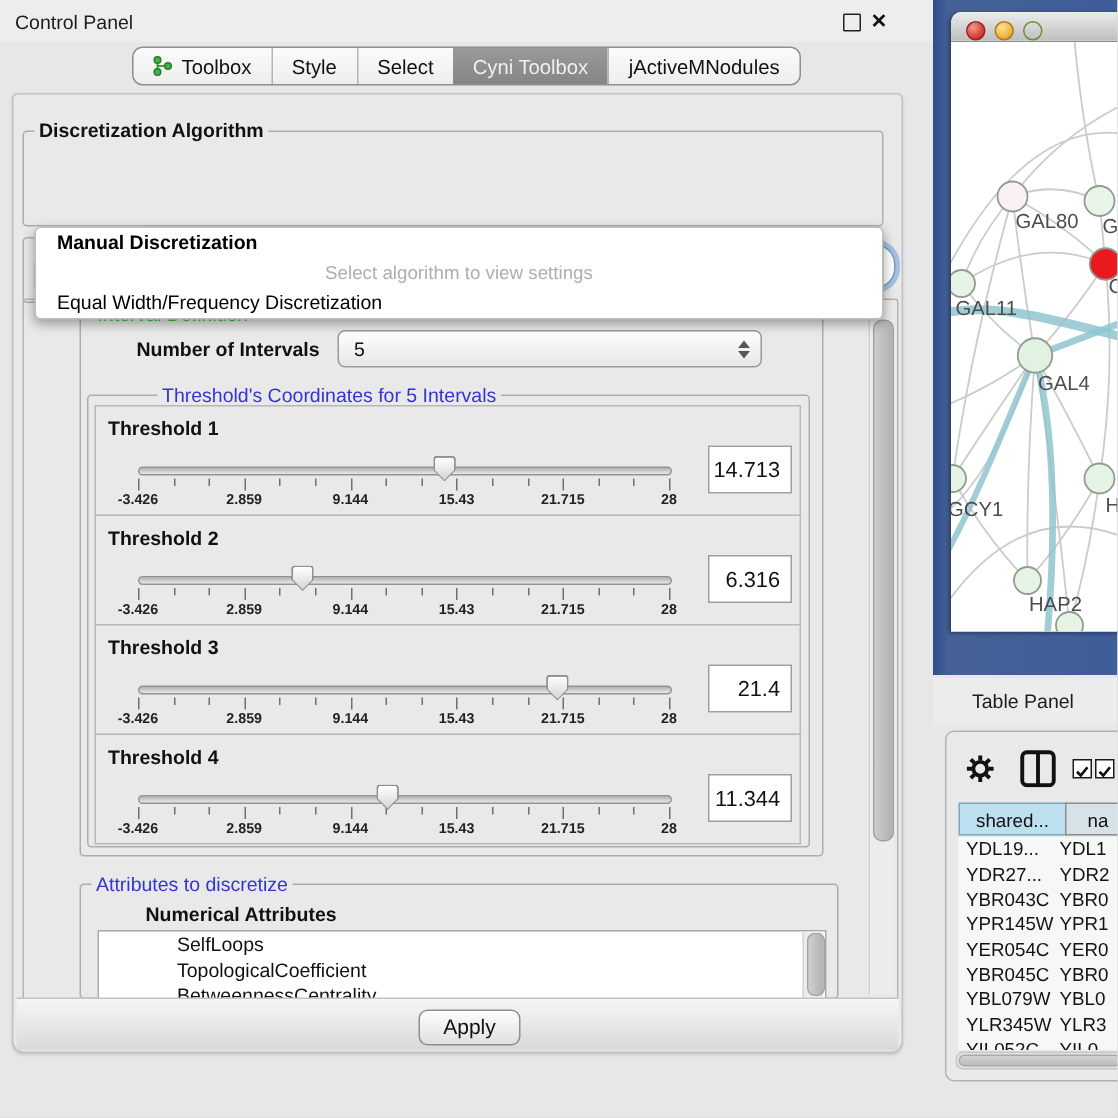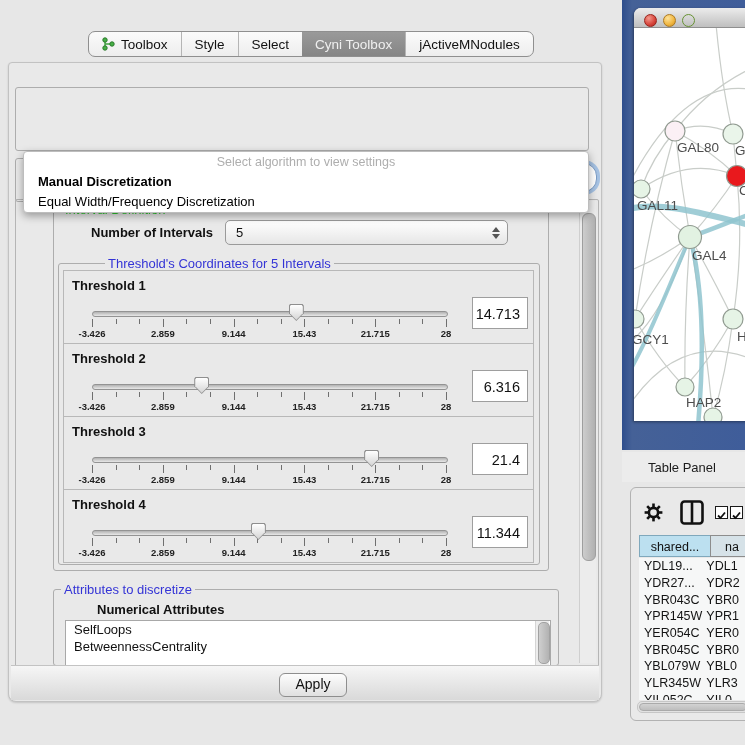--- a/index.html
+++ b/index.html
@@ -59,21 +59,21 @@
   .thumb-i{position:absolute;left:1px;top:1px;width:13px;height:15px;
            clip-path:polygon(8% 0,92% 0,100% 10%,100% 55%,50% 100%,0 55%,0 10%);
            background:linear-gradient(#ffffff,#d4d4d4);}
   .tick{position:absolute;top:48px;width:1px;background:#6f6f6f;}
   .ticklab{position:absolute;top:57px;transform:translateX(-50%);font-size:9.5px;font-weight:bold;color:#222;}
   .vfield{position:absolute;left:408px;top:26px;width:56px;height:32px;background:#fff;
           border:1px solid #9e9e9e;font-size:14.5px;color:#111;text-align:right;
           line-height:32px;padding-right:7px;box-sizing:border-box;}
   
   .listbox{left:64px;top:619px;width:484px;height:45px;background:#fff;border:1px solid #a8a8a8;overflow:hidden;}
-  .litem{height:17px;line-height:17px;font-size:13px;color:#111;padding-left:8px;}
+  .litem{height:17px;line-height:17px;font-size:13px;color:#111;padding-left:8px;margin-left:44px;}
   .lscroll{position:absolute;right:1px;top:0;width:13px;height:100%;background:#ededed;border-left:1px solid #d5d5d5;}
   .lthumb{position:absolute;left:1.5px;top:1px;width:10px;height:40px;border-radius:5px;
           background:linear-gradient(90deg,#cfcfcf,#b2b2b2);border:1px solid #a2a2a2;}
   
   .applystrip{left:2px;top:602px;width:588px;height:34px;background:linear-gradient(#f6f6f6,#d9d9d9);
               border-top:1px solid #c3c3c3;}
   .applybtn{left:268px;top:7px;width:66px;height:22px;border:1px solid #8e8e8e;border-radius:6px;
             background:linear-gradient(#fdfdfd,#e0e0e0);font-size:14px;color:#111;
             text-align:center;line-height:21px;}
   
@@ -100,20 +100,25 @@
   .hscroll{position:absolute;left:6px;top:213px;width:112px;height:10px;background:#e2e2e2;
            border:1px solid #c6c6c6;border-radius:5px;}
   .hthumb{position:absolute;left:1px;top:1px;width:106px;height:6px;border-radius:4px;
           background:linear-gradient(#d2d2d2,#bdbdbd);border:1px solid #aaa;}
 </style>
 </head>
 <body>
 
 <div id="root">
 
+  <div class="abs titlebar">
+    <span class="abs tt">Control Panel</span>
+    <div class="abs float-btn"></div>
+    <div class="abs close-btn">×</div>
+  </div>
 
   <div class="abs tabstrip" style="left:88px;top:31px;" id="top-tabs">
       <div class="tab">
         <svg class="nicon" width="13" height="14" viewBox="0 0 13 14">
           <line x1="3" y1="3" x2="3" y2="11" stroke="#3c9e3c" stroke-width="1.4"></line>
           <line x1="3" y1="7" x2="10" y2="7" stroke="#3c9e3c" stroke-width="1.4"></line>
           <circle cx="3" cy="3" r="2.2" fill="#46b046" stroke="#2c7a2c"></circle>
           <circle cx="3" cy="11" r="2.2" fill="#46b046" stroke="#2c7a2c"></circle>
           <circle cx="10" cy="7" r="2.2" fill="#46b046" stroke="#2c7a2c"></circle>
         </svg>
@@ -129,25 +134,26 @@
         <span>Cyni Toolbox</span>
       </div>
       <div class="tab sep">
         <span>jActiveMNodules</span>
       </div>
     </div>
 
   <div class="abs main-panel">
 
     <div class="abs groupbox" style="left:6px;top:24px;width:572px;height:62px;"></div>
+    <span class="abs grouplab g-black" style="left:14px;top:16px;">Discretization Algorithm</span>
     <div class="abs focus-combo"></div>
 
     <div class="abs popup">
+      <div class="row opt1">Manual Discretization</div>
       <div class="row ph">Select algorithm to view settings</div>
-      <div class="row opt1">Manual Discretization</div>
       <div class="row opt2">Equal Width/Frequency Discretization</div>
     </div>
 
     <div class="abs groupbox" style="left:6px;top:95px;width:572px;height:42px;"></div>
     <span class="abs grouplab g-black" style="left:14px;top:88px;">Table Data</span>
     <div class="abs combo" style="left:14px;top:108px;width:558px;height:23px;">
       <span class="ctext">galFiltered.sif default node</span>
       <span class="stepper">
           <i class="arr-up"></i>
           <i class="arr-dn"></i>
@@ -297,20 +303,21 @@
       </div>
 
     <div class="abs groupbox" style="left:44px;top:526px;width:504px;height:75px;"></div>
     <span class="abs grouplab g-blue" style="left:52px;top:519px;">Attributes to discretize</span>
     <span class="abs" style="left:52px;top:539px;font-size:13px;font-weight:bold;color:#111;padding-left:36px;">Numerical Attributes</span>
     <div class="abs listbox" style="left:56px;top:557px;" id="attr-list">
       <div class="lscroll">
           <div class="lthumb"></div>
         </div>
     <div class="litem">SelfLoops</div>
+        <div class="litem">TopologicalCoefficient</div>
         <div class="litem">BetweennessCentrality</div>
       </div>
 
     <div class="abs applystrip">
       <div class="abs applybtn">Apply</div>
     </div>
   </div>
 
 
   <div class="abs blueframe">

